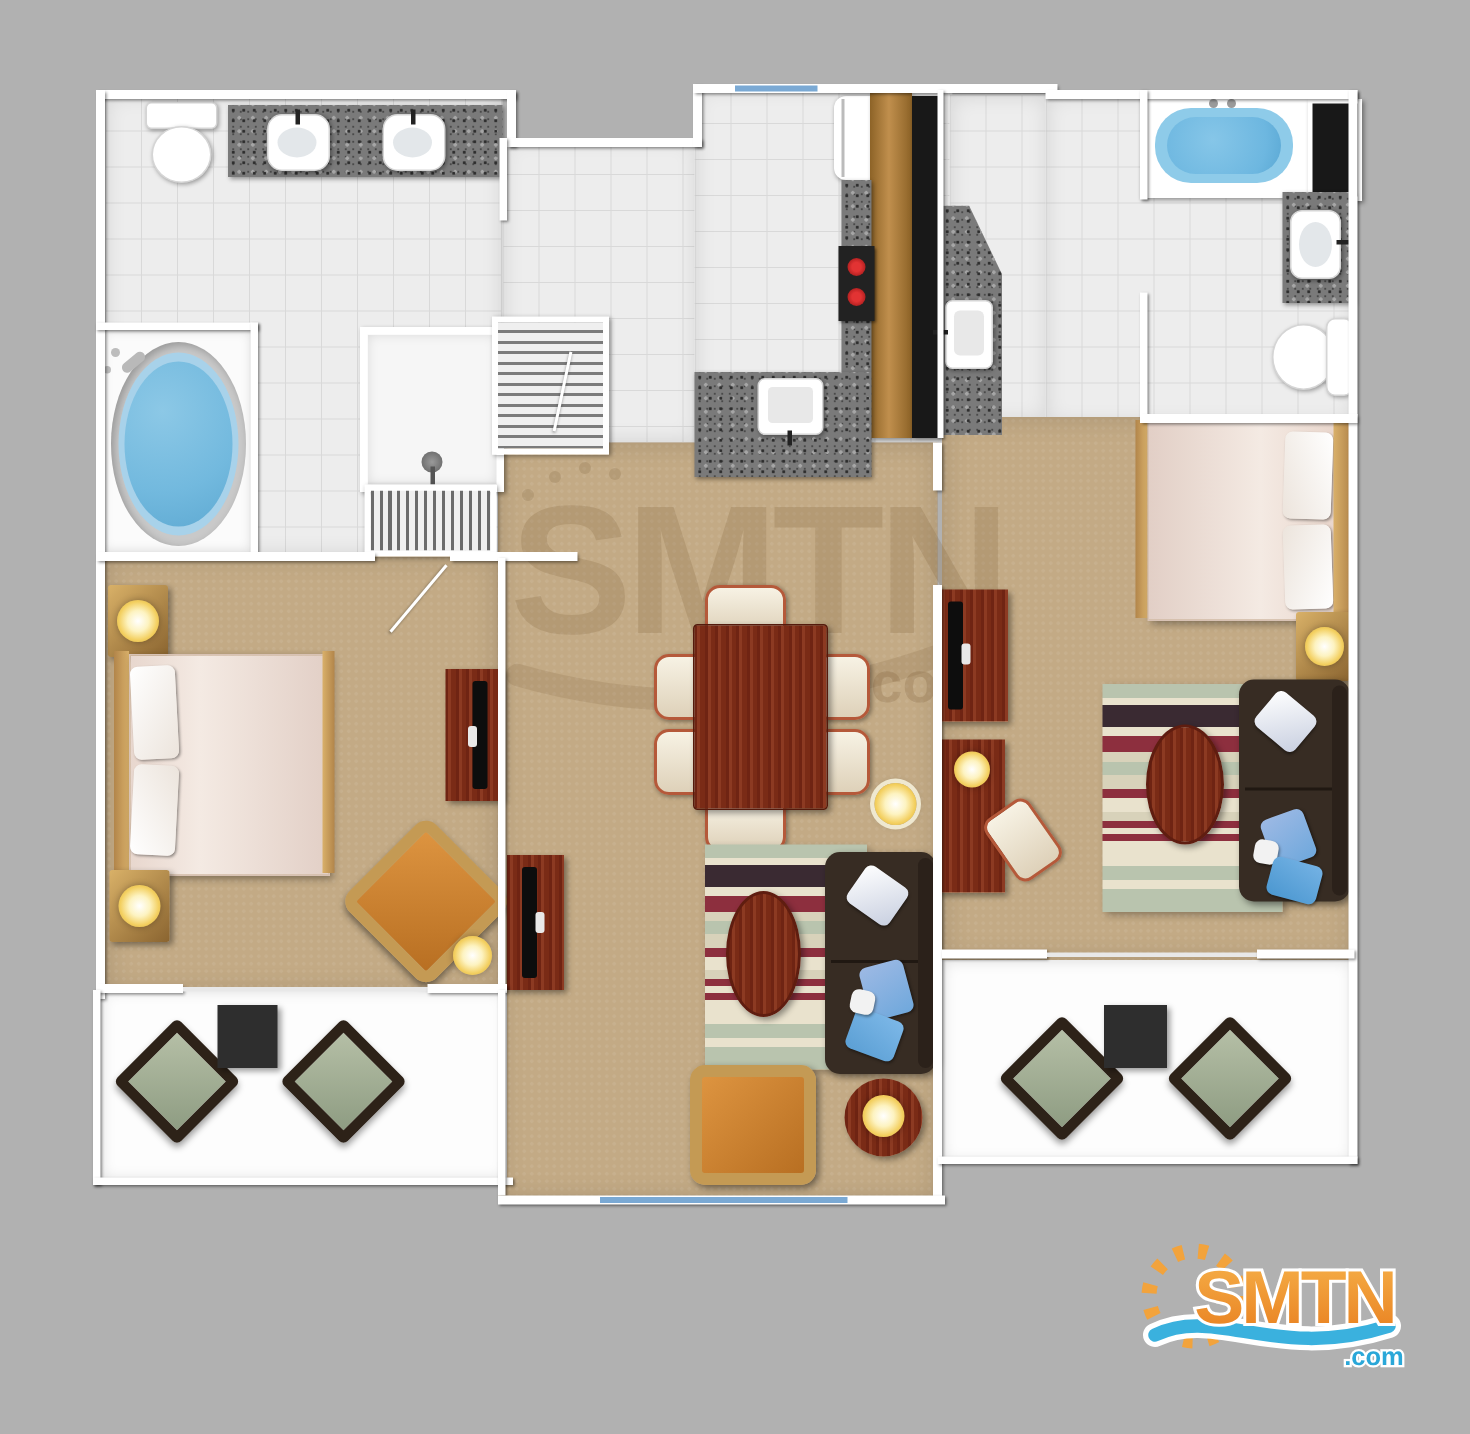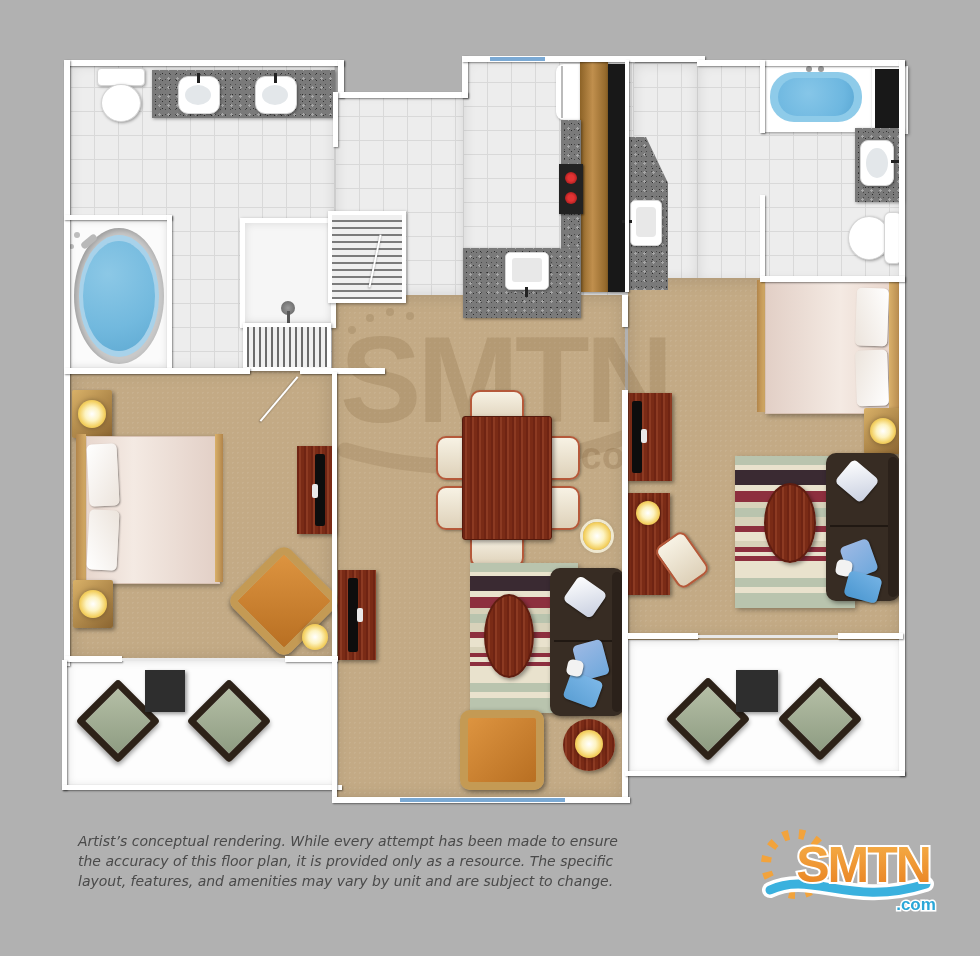--- a/index.html
+++ b/index.html
@@ -266,21 +266,20 @@
   <div class="abs wall" style="left:332px;top:660px;width:5px;height:137px"></div>
 
   <div class="abs wall" style="left:332px;top:797px;width:298px;height:6px"></div>
   <div class="abs window-blue" style="left:400px;top:798px;width:165px;height:4px"></div>
 
   <div class="abs wall" style="left:628px;top:633px;width:70px;height:6px"></div>
   <div class="abs slider" style="left:698px;top:635px;width:140px;height:3px"></div>
   <div class="abs wall" style="left:838px;top:633px;width:65px;height:6px"></div>
   <div class="abs wall" style="left:625px;top:771px;width:280px;height:5px"></div>
 
-  <div class="abs disclaimer" style="left:78px;top:832px;width:560px">Artist’s conceptual rendering. While every attempt has been made to ensure the accuracy of this floor plan, it is provided only as a resource. The specific layout, features, and amenities may vary by unit and are subject to change.</div>
 
   <div class="abs" style="left:756px;top:820px;width:215px;height:100px">
     <svg width="215" height="100" viewBox="0 0 215 100">
       <defs>
         <linearGradient id="lg-orange" x1="0" y1="0" x2="0" y2="1">
           <stop offset="0" stop-color="#f6b14a"></stop>
             <stop offset="1" stop-color="#e87e1e"></stop>
         </linearGradient>
       </defs>
       <circle cx="40" cy="44" r="30" fill="none" stroke="#f2a33c" stroke-width="10" stroke-dasharray="6 10"></circle>

